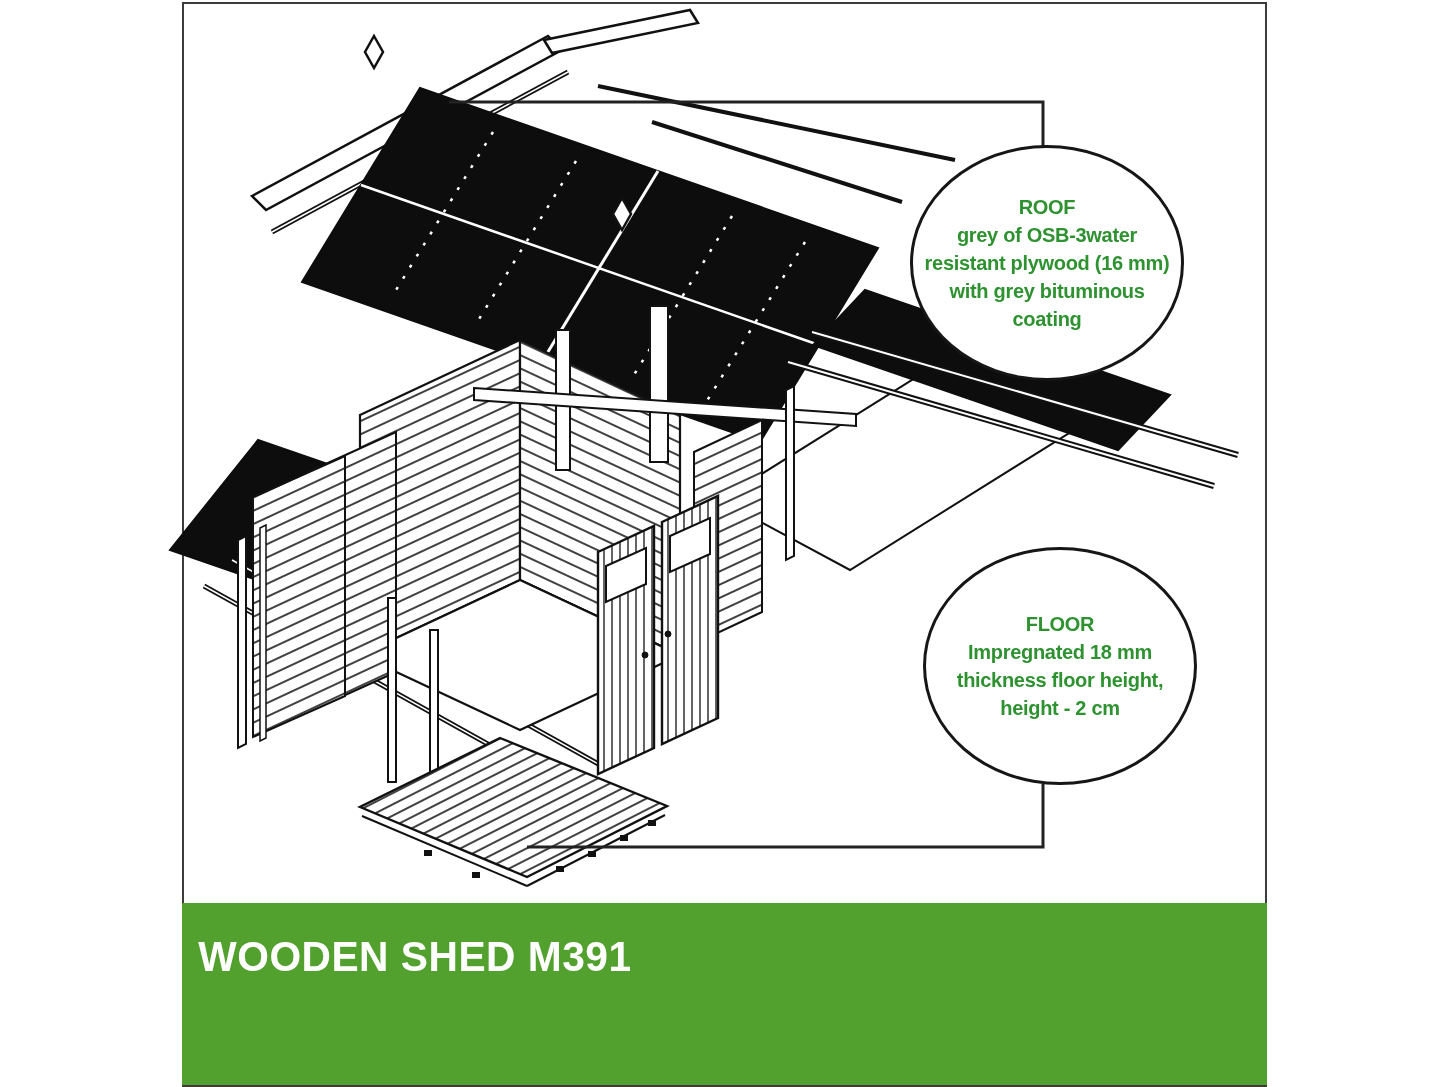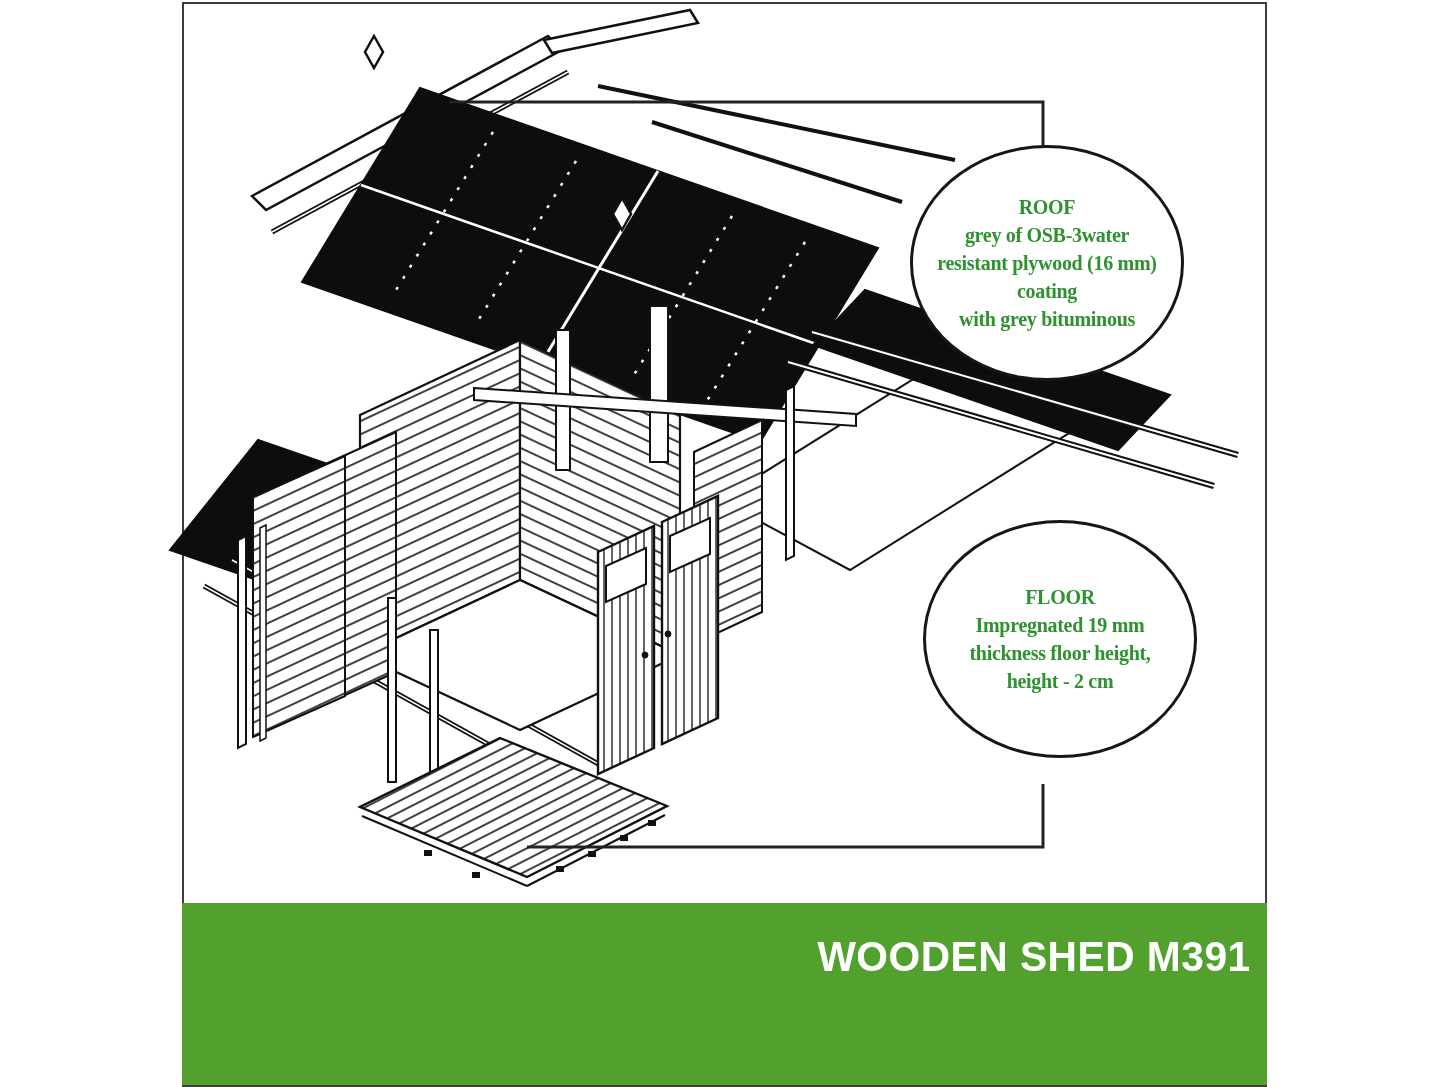--- a/index.html
+++ b/index.html
@@ -4,24 +4,24 @@
 <style>
   html,body{margin:0;padding:0;background:#ffffff;}
   .page{position:relative;width:1450px;height:1087px;background:#ffffff;overflow:hidden;
         font-family:"Liberation Sans", sans-serif;}
   .frame{position:absolute;left:182px;top:2px;width:1085px;height:901px;
          border:2px solid #3c3c3c;border-bottom:none;box-sizing:border-box;background:#ffffff;}
   .diagram-svg{position:absolute;left:0;top:0;width:1450px;height:1087px;}
   .callout{position:absolute;border:3px solid #161616;border-radius:50%;background:#ffffff;
            display:flex;align-items:center;justify-content:center;text-align:center;box-sizing:border-box;}
   .callout.roof{left:910px;top:145px;width:274px;height:236px;}
-  .callout.floor{left:923px;top:520px;width:274px;height:238px;}
-  .callout-text{color:#2e9230;font-weight:bold;font-size:20px;line-height:28px;letter-spacing:-0.3px;font-family:Liberation Serif, serif;}
+  .callout.floor{left:923px;top:547px;width:274px;height:238px;}
+  .callout-text{color:#2e9230;font-weight:bold;font-size:20px;line-height:28px;letter-spacing:-0.3px;}
   .banner{position:absolute;left:182px;top:903px;width:1085px;height:184px;background:#52a12e;
-          border-bottom:2px solid #3c3c3c;box-sizing:border-box;text-align:right;color:#ffffff;}
+          border-bottom:2px solid #3c3c3c;box-sizing:border-box;text-align:left;color:#ffffff;}
   .banner-title{margin-top:30px;font-size:42px;font-weight:bold;letter-spacing:0.5px;
                 transform:scaleX(0.97);transform-origin:center;}
   .banner-subtitle{margin-top:22px;font-size:27px;font-weight:bold;white-space:nowrap;
                    display:inline-block;transform:scaleX(0.88);transform-origin:center;letter-spacing:-0.3px;}
   .banner-subtitle sup{font-size:0.62em;position:relative;top:-0.45em;margin:0 1px;}
 </style>
 </head>
 <body>
 
 <div class="page">
@@ -153,29 +153,29 @@
 
     <polyline points="449,102 1043,102 1043,146" fill="none" stroke="#222222" stroke-width="3"></polyline>
     <polyline points="527,847 1043,847 1043,784" fill="none" stroke="#222222" stroke-width="3"></polyline>
   </svg>
 
   <div class="callout roof">
     <div class="callout-text">
       <div>ROOF</div>
       <div>grey of OSB-3water</div>
       <div>resistant plywood (16 mm)</div>
+      <div>with grey bituminous</div>
       <div>coating</div>
-      <div>with grey bituminous</div>
     </div>
   </div>
 
   <div class="callout floor">
     <div class="callout-text">
       <div>FLOOR</div>
-      <div>Impregnated 19 mm</div>
+      <div>Impregnated 18 mm</div>
       <div>thickness floor height,</div>
       <div>height - 2 cm</div>
     </div>
   </div>
 
   <div class="banner">
     <div class="banner-title">WOODEN SHED M391</div>
   </div>
 
 </div>

